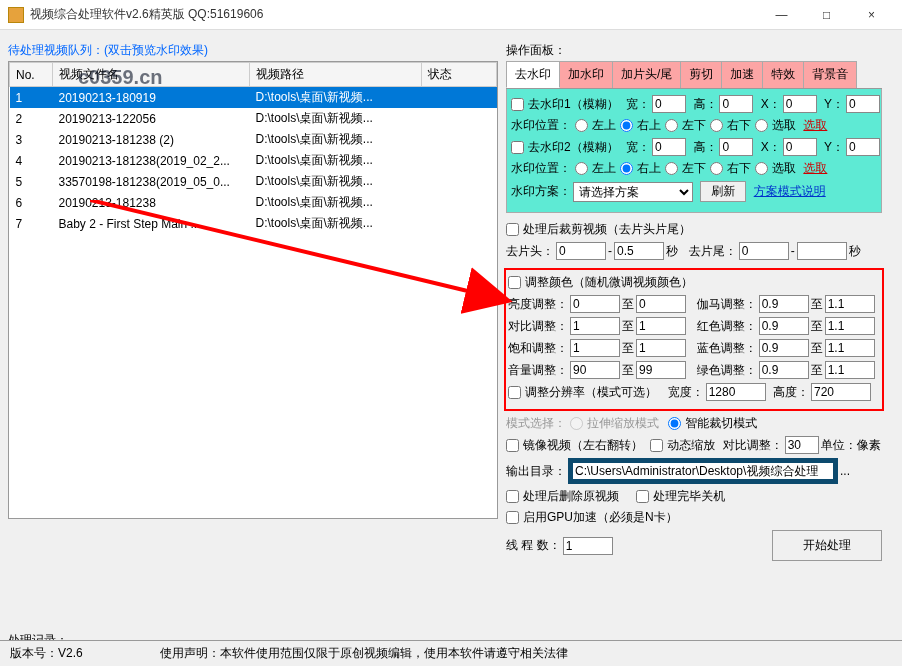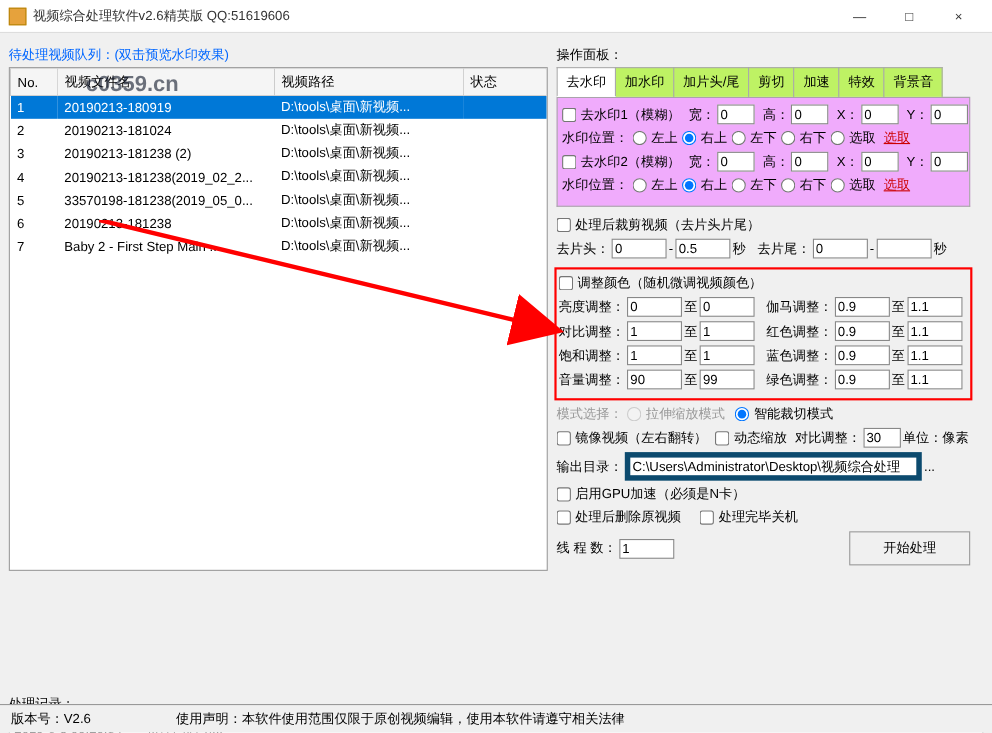--- a/index.html
+++ b/index.html
@@ -20,23 +20,23 @@
 .table tr.sel td { background: #0078d7; color: #fff; }
 .col-no { width: 40px; }
 .col-name { width: 180px; }
 .col-path { width: 160px; }
 .col-status { width: 70px; }
 .left-btns { margin-top: 8px; display: flex; gap: 12px; }
 .button { border: 1px solid #999; background: #f0f0f0; padding: 4px 18px; cursor: pointer; }
 .right-panel { width: 376px; display: flex; flex-direction: column; }
 .panel-label { margin-bottom: 2px; }
 .tabs { display: flex; border-bottom: 1px solid #999; }
-.tab { padding: 4px 8px; border: 1px solid #aaa; border-bottom: none; background: #bef264; margin-right: -1px; cursor: pointer; }
+.tab { padding: 4px 8px; border: 1px solid #aaa; border-bottom: none; background: #fca5a5; margin-right: -1px; cursor: pointer; }
 .tab.active { background: #fff; border-bottom: 1px solid #fff; position: relative; z-index: 1; }
-.tab-content { border: 1px solid #aaa; border-top: none; padding: 6px 4px; background: #f0abfc; }
+.tab-content { border: 1px solid #aaa; border-top: none; padding: 6px 4px; background: #5eead4; }
 .row { display: flex; align-items: center; margin-bottom: 4px; gap: 2px; white-space: nowrap; }
 .row label { white-space: nowrap; }
 input[type=text].inp { border: 1px solid #888; background: #fff; padding: 1px 2px; width: 34px; }
 input[type=text].inp-wide { width: 50px; }
 input[type=text].inp-wider { width: 60px; }
 input[type=checkbox] { margin-right: 2px; vertical-align: middle; }
 input[type=radio] { margin: 0 2px; vertical-align: middle; }
 .link { color: #0033cc; text-decoration: underline; cursor: pointer; }
 select { border: 1px solid #888; background: #fff; padding: 1px; }
 .red-box { border: 2px solid #ff0000; padding: 4px 2px; margin: 4px -2px; }
@@ -79,21 +79,21 @@
           </thead>
         <tbody id="tbody">
             <tr class="sel">
               <td>1</td>
               <td>20190213-180919</td>
               <td>D:\tools\桌面\新视频...</td>
               <td></td>
             </tr>
             <tr>
               <td>2</td>
-              <td>20190213-181024</td>
+              <td>20190213-122056</td>
               <td>D:\tools\桌面\新视频...</td>
               <td></td>
             </tr>
             <tr>
               <td>3</td>
               <td>20190213-181238 (2)</td>
               <td>D:\tools\桌面\新视频...</td>
               <td></td>
             </tr>
             <tr>
@@ -162,20 +162,26 @@
       </div>
       <div class="row">
         <label>水印位置：</label>
         <input type="radio" name="p2" style=""><label>左上</label>
         <input type="radio" name="p2" checked="" style=""><label>右上</label>
         <input type="radio" name="p2" style=""><label>左下</label>
         <input type="radio" name="p2" style=""><label>右下</label>
         <input type="radio" name="p2" style=""><label>选取</label>&nbsp;
         <span class="link" style="color:#cc0000">选取</span>
       </div>
+      <div class="row">
+        <label>水印方案：</label>
+        <select style="width:120px"><option>请选择方案</option></select>&nbsp;
+        <button class="button" style="padding:1px 10px">刷新</button>&nbsp;
+        <span class="link">方案模式说明</span>
+      </div>
     </div>
 
     <div class="row group-sep">
       <input type="checkbox" style="">
         <label>处理后裁剪视频（去片头片尾）</label>
     </div>
     <div class="row">
       <label>去片头：</label>
       <input type="text" class="inp inp-wide" value="0" style=""> - 
       <input type="text" class="inp inp-wide" value="0.5" style="">
@@ -208,45 +214,50 @@
         <label>至</label><input type="text" class="inp inp-wide" value="1" style="">&nbsp;&nbsp;
         <label>蓝色调整：</label><input type="text" class="inp inp-wide" value="0.9" style="">
         <label>至</label><input type="text" class="inp inp-wide" value="1.1" style="">
       </div>
       <div class="row">
         <label>音量调整：</label><input type="text" class="inp inp-wide" value="90" style="">
         <label>至</label><input type="text" class="inp inp-wide" value="99" style="">&nbsp;&nbsp;
         <label>绿色调整：</label><input type="text" class="inp inp-wide" value="0.9" style="">
         <label>至</label><input type="text" class="inp inp-wide" value="1.1" style="">
       </div>
+      <div class="row">
+        <input type="checkbox" style=""><label>调整分辨率（模式可选）</label>&nbsp;&nbsp;
+        <label>宽度：</label><input type="text" class="inp inp-wider" value="1280" style="">&nbsp;
+        <label>高度：</label><input type="text" class="inp inp-wider" value="720" style="">
+      </div>
     </div>
 
     <div class="row" style="color:#999">
       <label>模式选择：</label>
       <input type="radio" name="md" disabled="" style=""><label>拉伸缩放模式</label>&nbsp;
       <input type="radio" name="md" checked="" style=""><label style="color:#000">智能裁切模式</label>
     </div>
     <div class="row">
       <input type="checkbox" style=""><label>镜像视频（左右翻转）</label>&nbsp;
       <input type="checkbox" style=""><label>动态缩放</label>&nbsp;
       <label>对比调整：</label><input type="text" class="inp" value="30" style="">
       <label>单位：像素</label>
     </div>
     <div class="row">
       <label>输出目录：</label>
       <input type="text" class="output-input" value="C:\Users\Administrator\Desktop\视频综合处理" style="">
       <span>...</span>
     </div>
     <div class="row">
+      <input type="checkbox" style=""><label>处理后删除原视频</label>&nbsp;&nbsp;&nbsp;&nbsp;
+      <input type="checkbox" style=""><label>处理完毕关机</label>
+    </div>
+    <div class="row">
       <input type="checkbox" style="">
         <label>启用GPU加速（必须是N卡）</label>
-    </div>
-    <div class="row">
-      <input type="checkbox" style=""><label>处理后删除原视频</label>&nbsp;&nbsp;&nbsp;&nbsp;
-      <input type="checkbox" style=""><label>处理完毕关机</label>
     </div>
     <div class="row">
       <label>线 程 数：</label>
       <input type="text" class="inp inp-wide" value="1" style="">
       <div style="flex:1"></div>
       <button class="start-btn">开始处理</button>
     </div>
   </div>
 </div>
 

